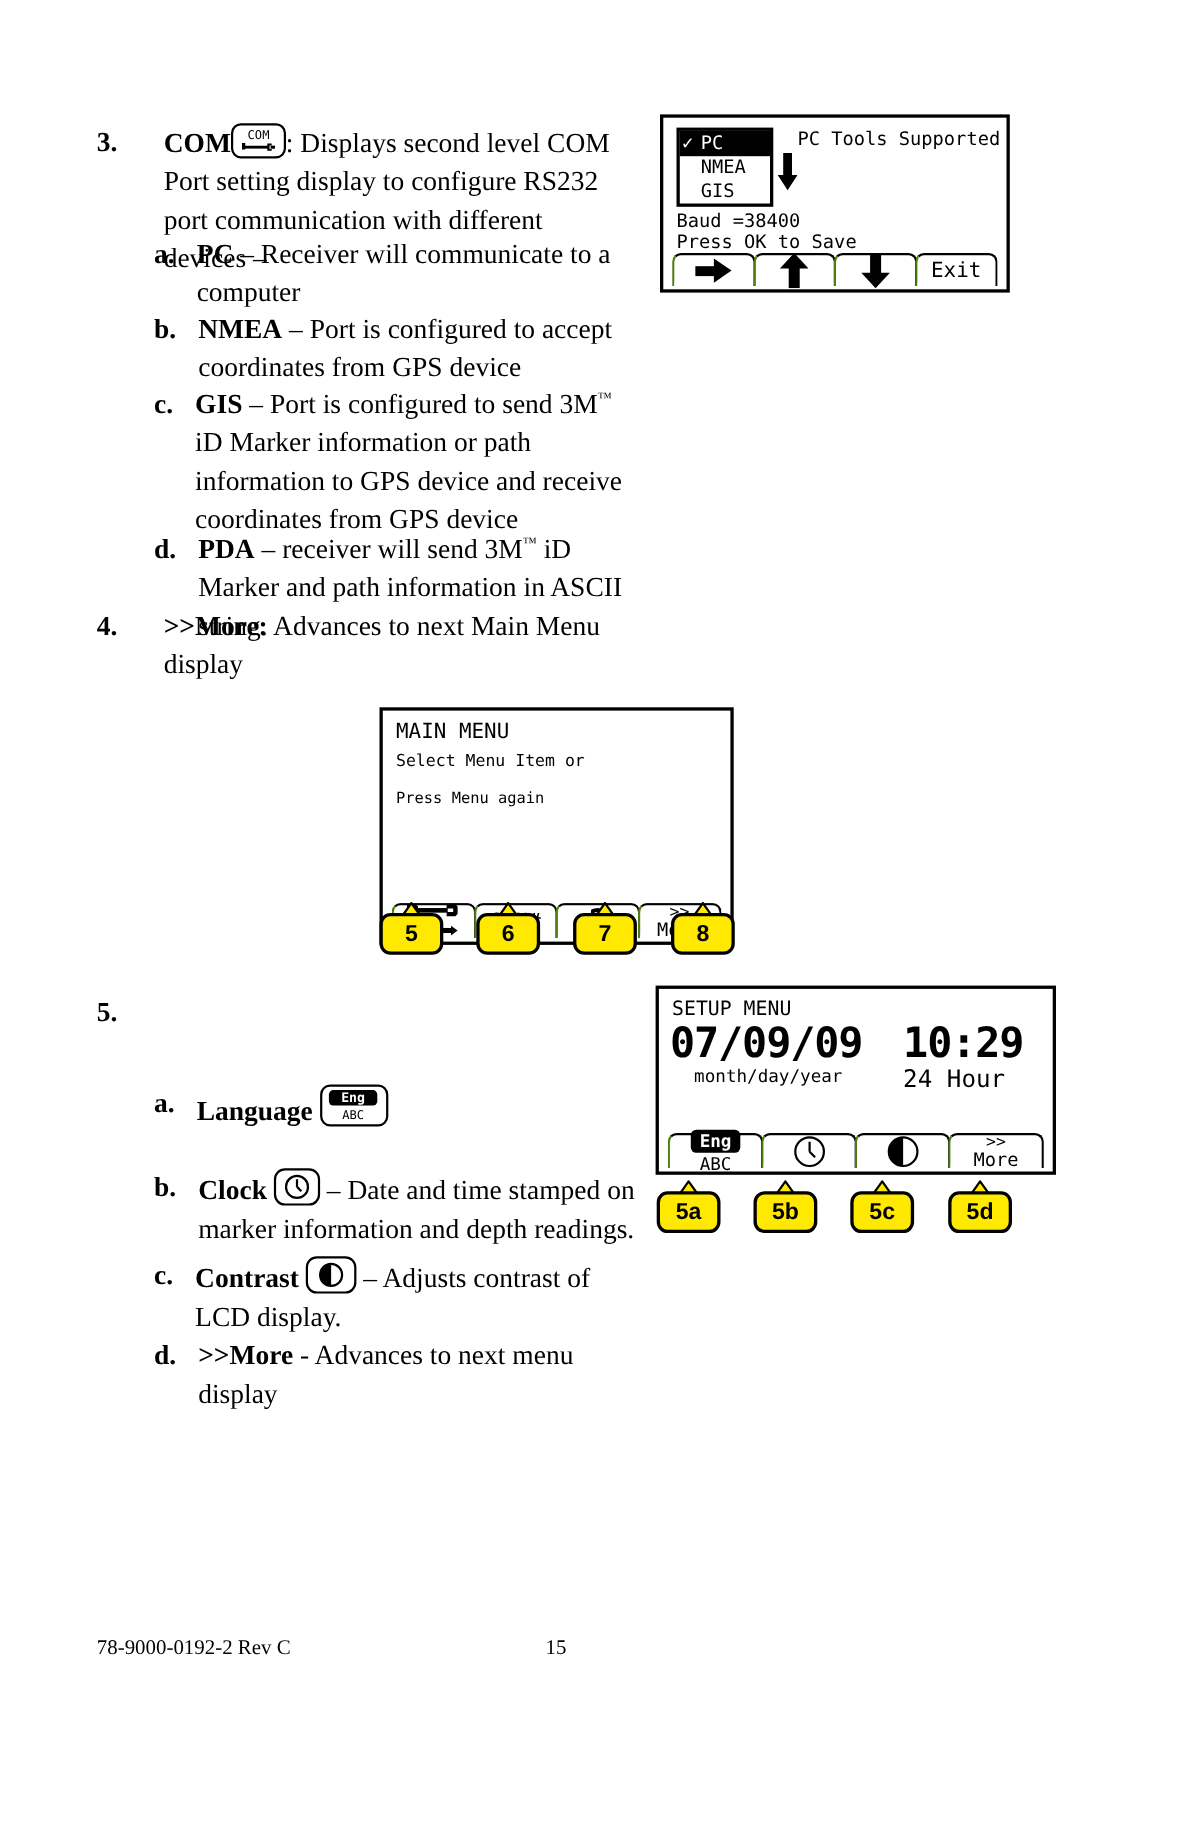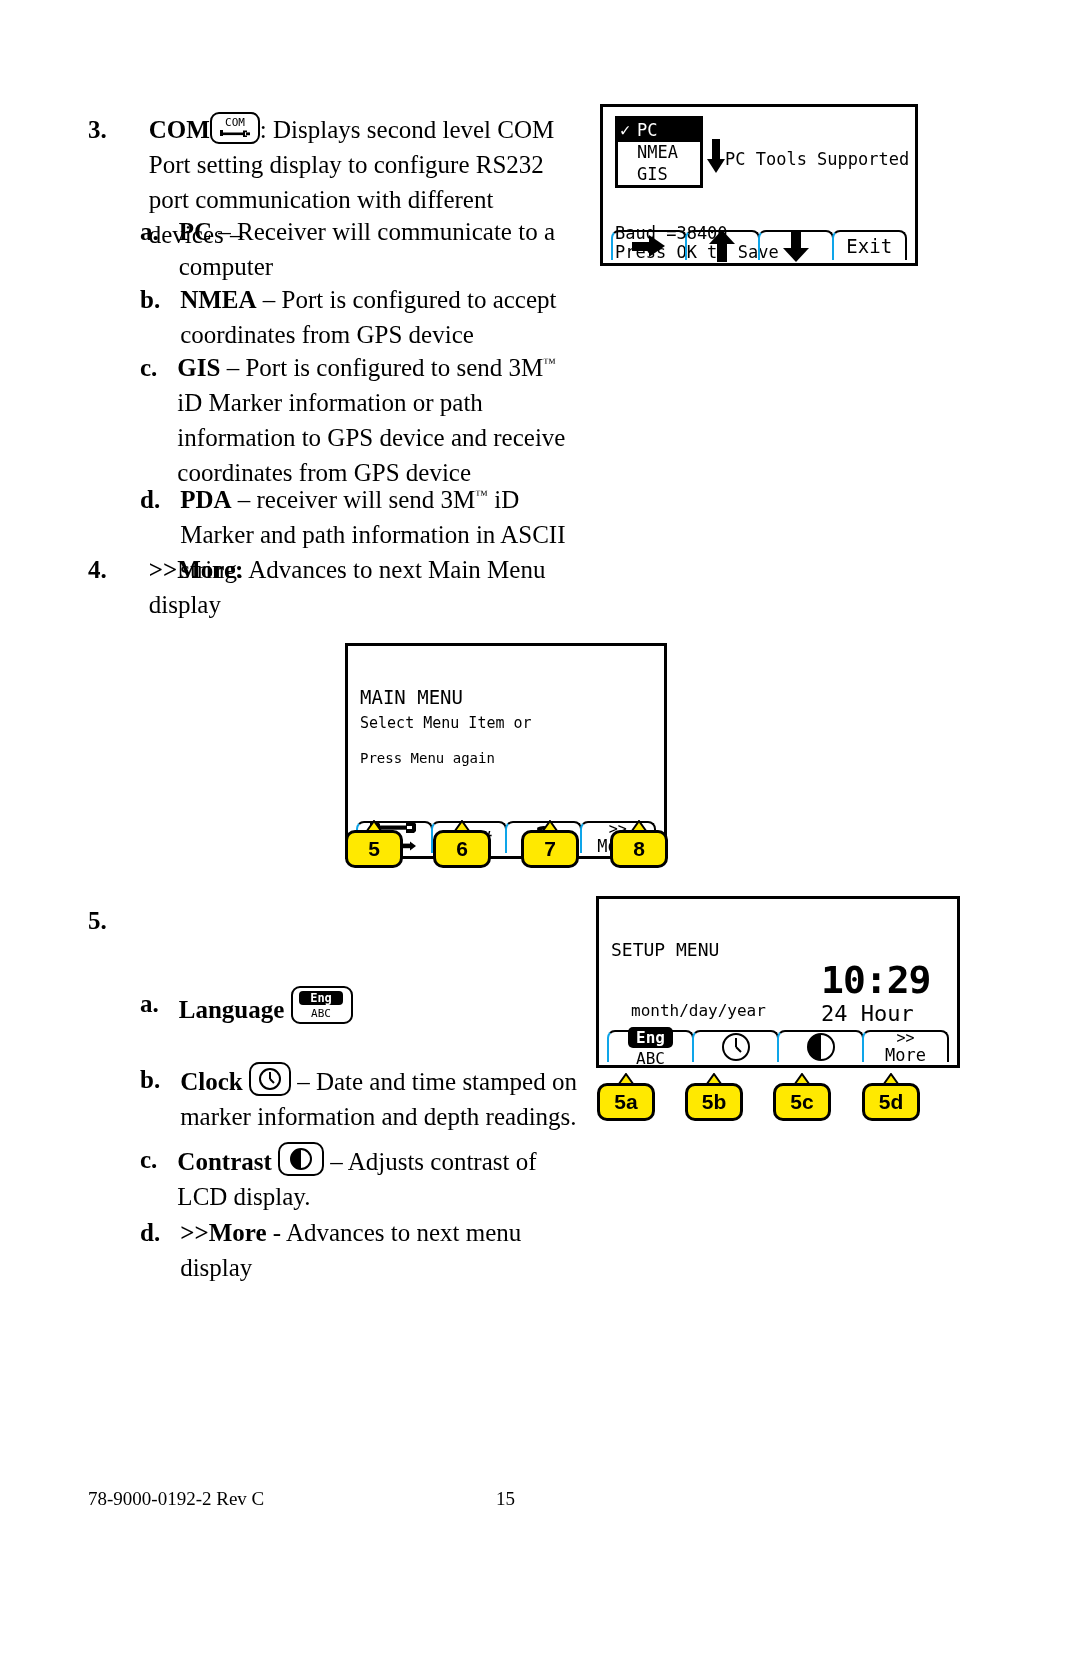--- a/index.html
+++ b/index.html
@@ -76,33 +76,32 @@
     background: #fff;
     border: 3px solid #000;
     box-sizing: border-box;
     font-family: "DejaVu Sans Mono", monospace;
   }
   .lcd-txt {
     position: absolute;
     white-space: pre;
     font-family: "DejaVu Sans Mono", monospace;
     letter-spacing: 0px;
-    margin-top: 32px;
   }
   .softrow {
     position: absolute;
     left: 8px;
     right: 8px;
     bottom: 3px;
     display: flex;
     height: 50px;
   }
   .softkey {
     flex: 1 1 0;
-    border-left: 2px solid #0ea5e9;
+    border-left: 2px solid #4d7c0f;
     border-top: 2px solid #000;
     border-top-left-radius: 8px;
     border-top-right-radius: 8px;
     border-right: 2px solid #000;
     margin-right: -2px;
     position: relative;
     display: flex;
     align-items: center;
     justify-content: center;
     box-sizing: border-box;
@@ -346,20 +345,21 @@
 
   <div class="item" style="left:140px; top:1215px; width:450px;">
     <div class="num">d.</div>
     <div class="body-txt" style="margin-left:20px;">
       <span class="b">&gt;&gt;More</span><span> - Advances to next menu display</span>
     </div>
   </div>
 
   <div class="lcd" style="left:596px; top:896px; width:364px; height:172px;">
     <div class="lcd-txt" style="left:12px; top:8px; font-size:18px;">SETUP MENU</div>
+    <div class="lcd-txt" style="left:10px; top:27px; font-size:38px; font-weight:bold; letter-spacing:-1px;">07/09/09</div>
     <div class="lcd-txt" style="left:222px; top:27px; font-size:38px; font-weight:bold; letter-spacing:-1px;">10:29</div>
     <div class="lcd-txt" style="left:32px; top:70px; font-size:16px;">month/day/year</div>
     <div class="lcd-txt" style="left:222px; top:70px; font-size:22px;">24 Hour</div>
 
     <div class="softrow" style="height:52px;">
       <div class="softkey">
         <div style="text-align:center;">
           <div style="background:#000; color:#fff; border-radius:5px; padding:1px 8px; font-size:16px; font-weight:bold; font-family:'DejaVu Sans Mono',monospace;">Eng</div>
           <div style="font-size:16px; font-family:'DejaVu Sans Mono',monospace; margin-top:1px;">ABC</div>
         </div>

